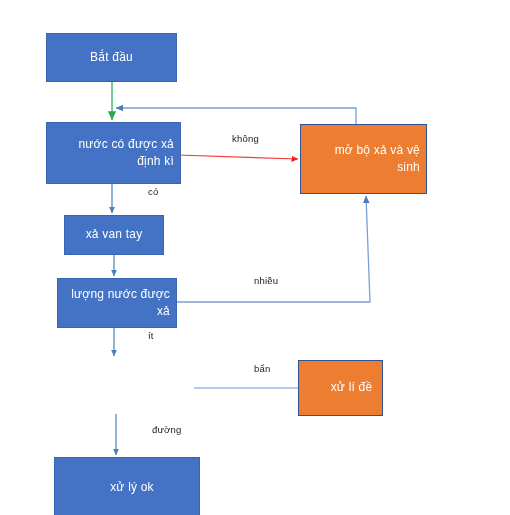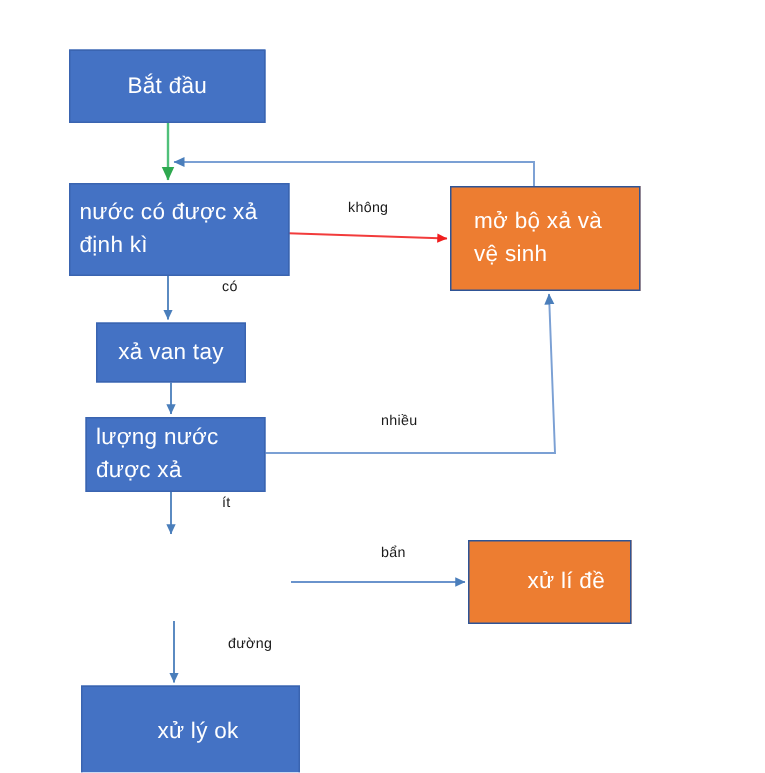--- a/index.html
+++ b/index.html
@@ -14,23 +14,23 @@
     background: #ffffff;
     font-family: "Liberation Sans", sans-serif;
     overflow: hidden;
   }
   .node {
     position: absolute;
     box-sizing: border-box;
     display: flex;
     align-items: center;
     justify-content: center;
-    text-align: left;
+    text-align: right;
     color: #ffffff;
-    font-size: 15px;
+    font-size: 12px;
     line-height: 1.45;
     letter-spacing: 0.2px;
     padding: 2px 6px;
   }
   .node.blue {
     background: #4472C4;
     border: 1px solid #3A64B0;
   }
   .node.orange {
     background: #ED7D31;
@@ -87,42 +87,42 @@
 
     <path d="M194,388 L310,388" stroke="#6A93CC" stroke-width="1.2" fill="none" marker-end="url(#arrowBlue)"></path>
 
     <path d="M116,414 L116,455" stroke="#4A7EBB" stroke-width="1.2" fill="none" marker-end="url(#arrowBlue)"></path>
   </svg>
 
   <div class="node blue" style="left:46px; top:33px; width:131px; height:49px;">
     <span>Bắt đầu</span>
   </div>
 
-  <div class="node blue" style="left:46px; top:122px; width:147px; height:62px;">
+  <div class="node blue" style="left:46px; top:122px; width:135px; height:62px;">
     <span>nước có được xả định kì</span>
   </div>
 
   <div class="node blue" style="left:57px; top:278px; width:120px; height:50px;">
     <span>lượng nước được xả</span>
   </div>
 
   <div class="node blue" style="left:64px; top:215px; width:100px; height:40px;">
     <span>xả van tay</span>
   </div>
 
 
   <div class="node blue" style="left:54px; top:457px; width:146px; height:62px;padding-left:16px;">
     <span>xử lý ok</span>
   </div>
 
   <div class="node orange" style="left:300px; top:124px; width:127px; height:70px;padding-left:15px;">
     <span>mở bộ xả và vệ sinh</span>
   </div>
 
-  <div class="node orange" style="left:312px; top:360px; width:109px; height:56px;padding-left:28px;">
+  <div class="node orange" style="left:298px; top:360px; width:85px; height:56px;padding-left:28px;">
     <span>xử lí đề</span>
   </div>
 
   <div class="edge-label" style="left:200px; top:133px;">
     <span>không</span>
   </div>
 
   <div class="edge-label" style="left:116px; top:186px;">
     <span>có</span>
   </div>

